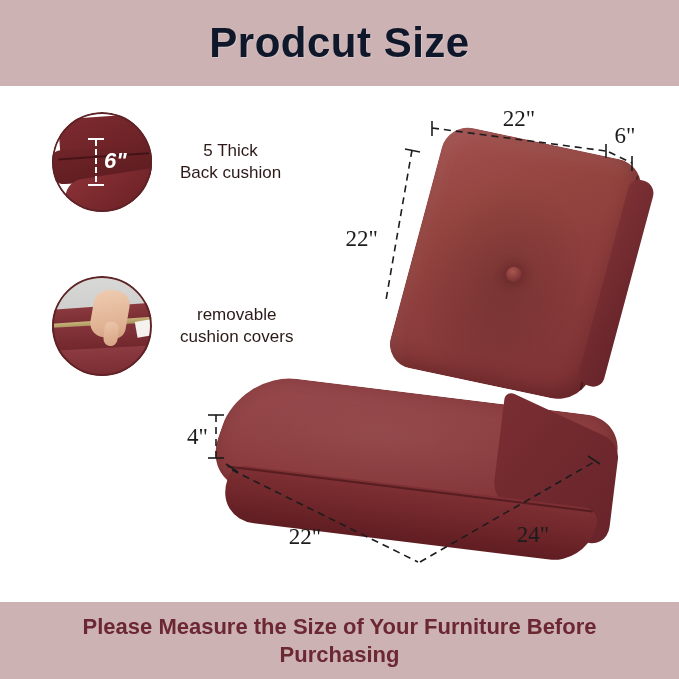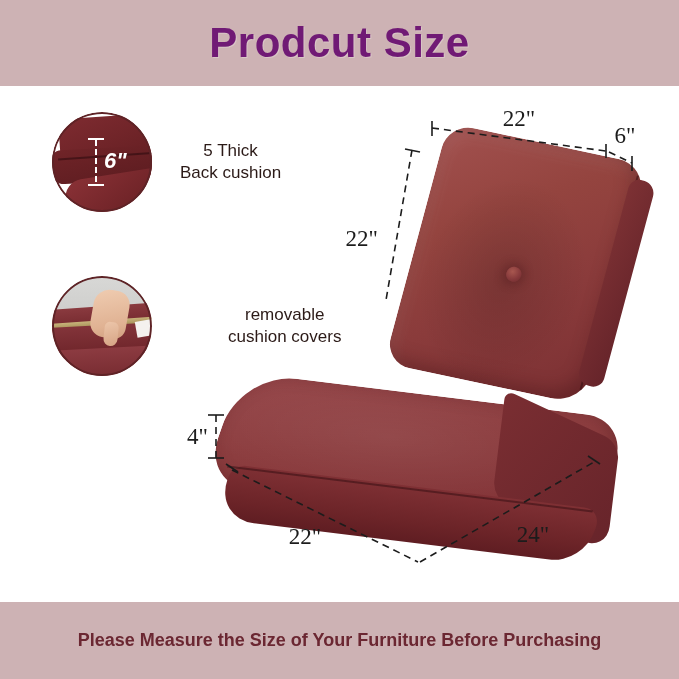--- a/index.html
+++ b/index.html
@@ -30,56 +30,56 @@
     height: 86px;
     background: #cdb2b4;
     display: flex;
     align-items: center;
     justify-content: center;
   }
   .header-title {
     font-family: "Liberation Sans", sans-serif;
     font-size: 42px;
     font-weight: bold;
-    color: #701a75;
+    color: #0f172a;
     letter-spacing: 0.5px;
     line-height: 1;
     text-shadow: 1px 1px 0 rgba(255,255,255,0.25);
   }
 
   
   .footer-band {
     position: absolute;
     left: 0;
     top: 602px;
     width: 679px;
     height: 77px;
     background: #cdb2b4;
     display: flex;
     align-items: center;
     justify-content: center;
     text-align: center;
   }
   .footer-text {
     font-family: "Liberation Sans", sans-serif;
-    font-size: 18px;
+    font-size: 22px;
     font-weight: bold;
     color: #6b2732;
     line-height: 1.25;
     width: 620px;
   }
 
   
   .feature {
     position: absolute;
     display: flex;
     align-items: center;
   }
   .feature-1 { left: 52px; top: 112px; }
-  .feature-2 { left: 52px; top: 276px; gap: 48px; }
+  .feature-2 { left: 52px; top: 276px; }
 
   .feature-circle {
     position: relative;
     width: 100px;
     height: 100px;
     border-radius: 50%;
     overflow: hidden;
     flex: 0 0 auto;
   }
   .circle-ring {

